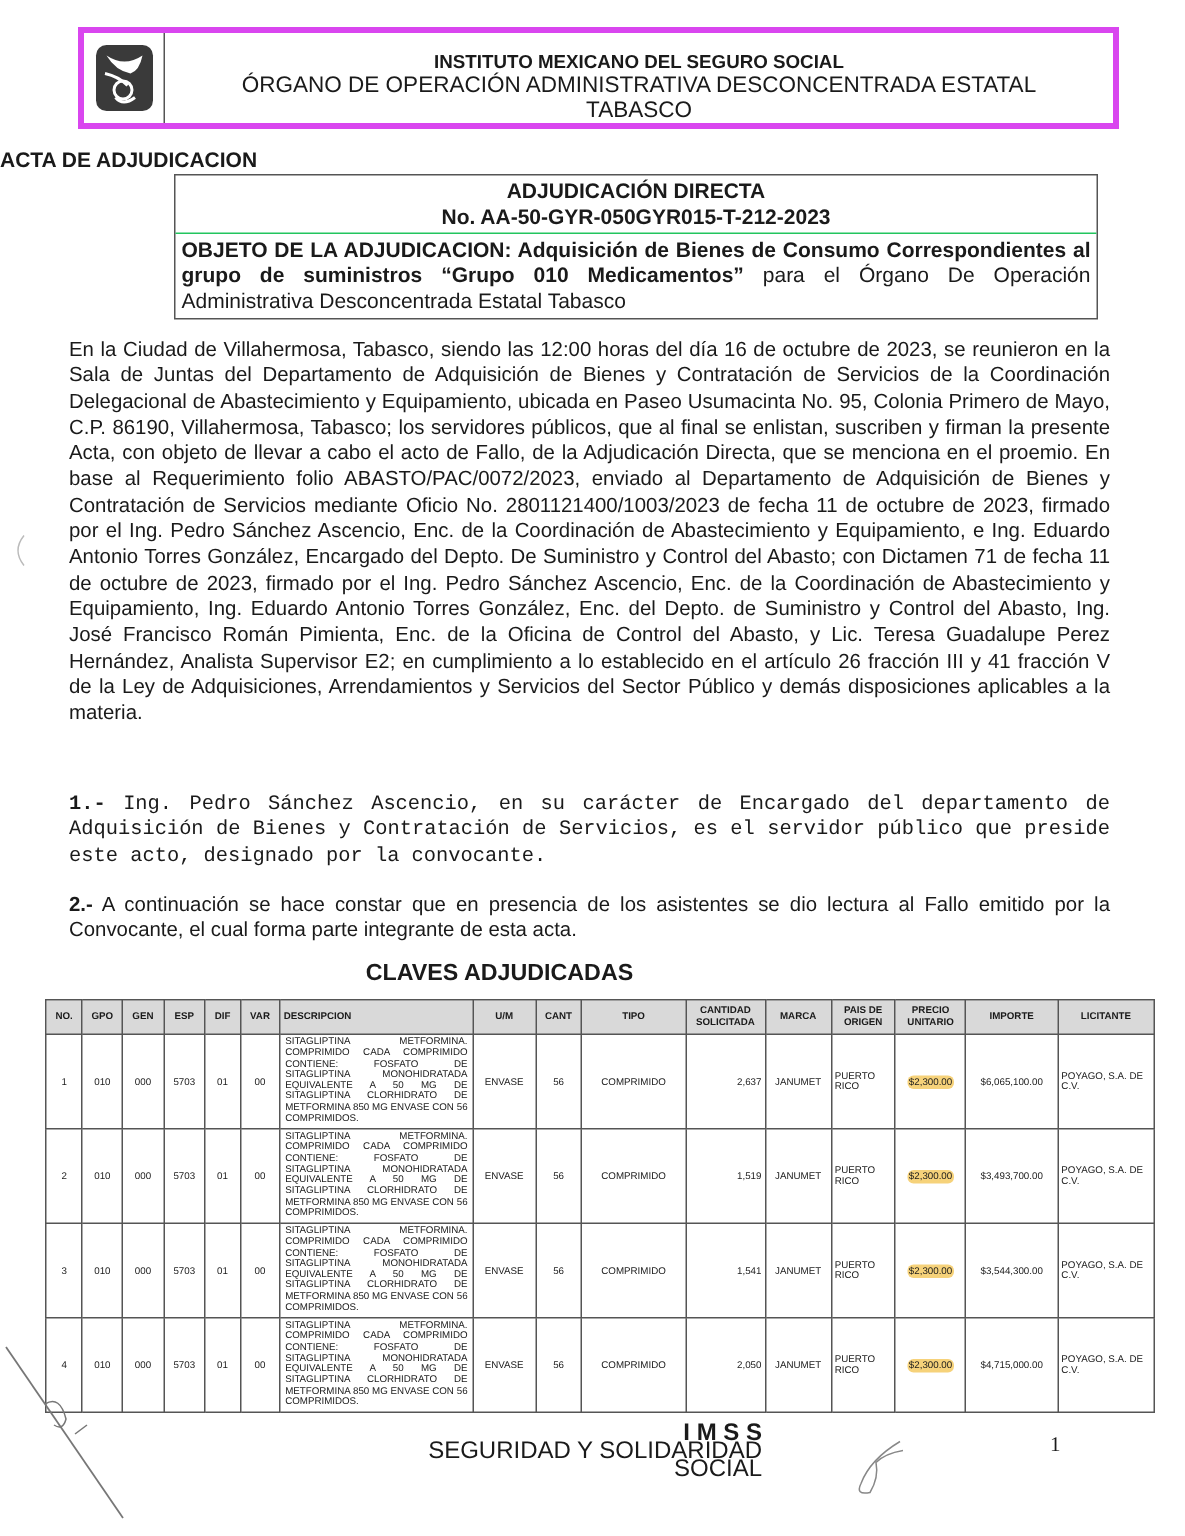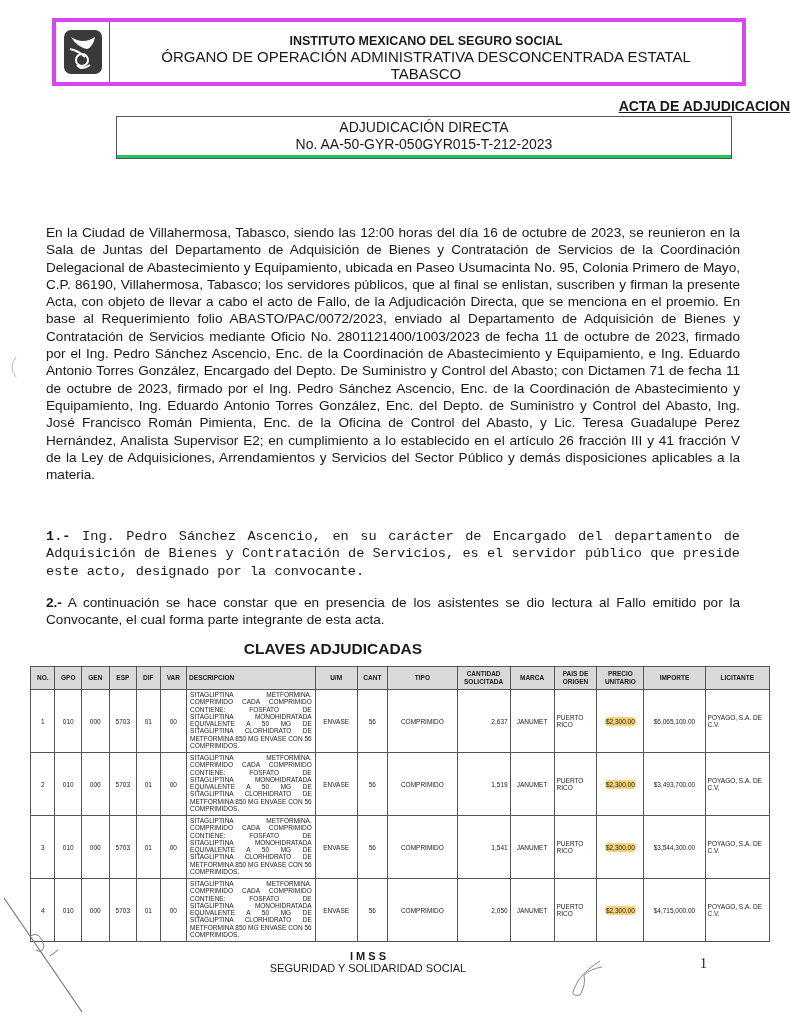--- a/index.html
+++ b/index.html
@@ -2,37 +2,37 @@
 <html><head>
 <meta charset="utf-8">
 <style>
   html,body{margin:0;padding:0;background:#fff;}
   body{width:790px;height:1024px;position:relative;overflow:hidden;font-family:"Liberation Sans",sans-serif;color:#1a1a1a;}
   .hdr{position:absolute;left:52px;top:18px;width:686px;height:60px;border:4px solid #d946ef;display:flex;}
   .logo-cell{width:53px;border-right:1px solid #555;display:flex;align-items:center;justify-content:center;}
   .hdr-text{flex:1;text-align:center;padding-top:12px;}
   .hdr-text .l1{font-size:12.5px;font-weight:bold;line-height:14px;}
   .hdr-text .l2{font-size:15px;font-weight:normal;line-height:17px;}
-  .acta-title{position:absolute;left:0;width:790px;top:98px;text-align:right;font-weight:bold;font-size:14px;text-decoration:underline;}
+  .acta-title{position:absolute;left:0;width:790px;top:98px;text-align:left;font-weight:bold;font-size:14px;}
   .box2{position:absolute;left:116px;top:116px;width:614px;border:1px solid #555;}
-  .box2 .r1{text-align:center;font-weight:normal;font-size:14px;line-height:17px;padding:2px 0 2px 0;border-bottom:3px solid #22c55e;}
+  .box2 .r1{text-align:center;font-weight:bold;font-size:14px;line-height:17px;padding:2px 0 2px 0;border-bottom:1px solid #22c55e;}
   .box2 .r2{font-size:14px;line-height:17px;padding:2px 4px 3px 4px;text-align:justify;text-align-last:left;}
   .body{position:absolute;left:46px;width:694px;font-size:13.6px;line-height:17.3px;text-align:justify;}
   .p1{top:224px;}
   .p2{top:528px;font-family:Liberation Mono, monospace;}
   .p3{top:594px;}
   .sect{position:absolute;left:0;width:666px;top:640px;text-align:center;font-weight:bold;font-size:15.5px;}
   table{position:absolute;left:30px;top:666px;width:740px;border-collapse:collapse;font-size:6.5px;}
   th{background:#d9d9d9;font-weight:bold;border:1px solid #555;height:22px;padding:0 2px;text-align:center;line-height:8px;}
   td{border:1px solid #555;text-align:center;padding:0 2px;height:60px;}
   td.desc{text-align:justify;text-align-last:left;line-height:7.3px;padding:1px 3px;vertical-align:top;}
   td.num{text-align:right;}
   td.left{text-align:left;}
   .hl{background:#f6d27a;border-radius:4px;padding:1px 1px;}
-  .foot{position:absolute;left:238px;width:260px;top:950px;text-align:center;font-size:11px;line-height:12px;}
+  .foot{position:absolute;left:248px;width:260px;top:950px;text-align:right;font-size:16px;line-height:12px;}
   .page{position:absolute;left:700px;top:956px;font-family:"Liberation Serif",serif;font-size:14px;}
   .sig{position:absolute;}
 </style>
 </head>
 <body>
 
 <div class="hdr">
   <div class="logo-cell">
     <svg width="40" height="46" viewBox="0 0 40 46">
       <rect x="1" y="1" width="38" height="44" rx="7" fill="#3a3a3a"></rect>
@@ -49,20 +49,21 @@
   </div>
 </div>
 
 <div class="acta-title">ACTA DE ADJUDICACION</div>
 
 <div class="box2">
   <div class="r1">
     <div>ADJUDICACIÓN DIRECTA</div>
     <div>No. AA-50-GYR-050GYR015-T-212-2023</div>
   </div>
+  <div class="r2"><b>OBJETO DE LA ADJUDICACION: Adquisición de Bienes de Consumo Correspondientes al grupo de suministros “Grupo 010 Medicamentos”</b><span> para el Órgano De Operación Administrativa Desconcentrada Estatal Tabasco</span></div>
 </div>
 
 <div class="body p1">En la Ciudad de Villahermosa, Tabasco, siendo las 12:00 horas del día 16 de octubre de 2023, se reunieron en la Sala de Juntas del Departamento de Adquisición de Bienes y Contratación de Servicios de la Coordinación Delegacional de Abastecimiento y Equipamiento, ubicada en Paseo Usumacinta No. 95, Colonia Primero de Mayo, C.P. 86190, Villahermosa, Tabasco; los servidores públicos, que al final se enlistan, suscriben y firman la presente Acta, con objeto de llevar a cabo el acto de Fallo, de la Adjudicación Directa, que se menciona en el proemio. En base al Requerimiento folio ABASTO/PAC/0072/2023, enviado al Departamento de Adquisición de Bienes y Contratación de Servicios mediante Oficio No. 2801121400/1003/2023 de fecha 11 de octubre de 2023, firmado por el Ing. Pedro Sánchez Ascencio, Enc. de la Coordinación de Abastecimiento y Equipamiento, e Ing. Eduardo Antonio Torres González, Encargado del Depto. De Suministro y Control del Abasto; con Dictamen 71 de fecha 11 de octubre de 2023, firmado por el Ing. Pedro Sánchez Ascencio, Enc. de la Coordinación de Abastecimiento y Equipamiento, Ing. Eduardo Antonio Torres González, Enc. del Depto. de Suministro y Control del Abasto, Ing. José Francisco Román Pimienta, Enc. de la Oficina de Control del Abasto, y Lic. Teresa Guadalupe Perez Hernández, Analista Supervisor E2; en cumplimiento a lo establecido en el artículo 26 fracción III y 41 fracción V de la Ley de Adquisiciones, Arrendamientos y Servicios del Sector Público y demás disposiciones aplicables a la materia.</div>
 <div class="body p2"><b>1.-</b><span> Ing. Pedro Sánchez Ascencio, en su carácter de Encargado del departamento de Adquisición de Bienes y Contratación de Servicios, es el servidor público que preside este acto, designado por la convocante.</span></div>
 <div class="body p3"><b>2.-</b><span> A continuación se hace constar que en presencia de los asistentes se dio lectura al Fallo emitido por la Convocante, el cual forma parte integrante de esta acta.</span></div>
 
 <div class="sect">CLAVES ADJUDICADAS</div>
 
 <table>
   <colgroup>

